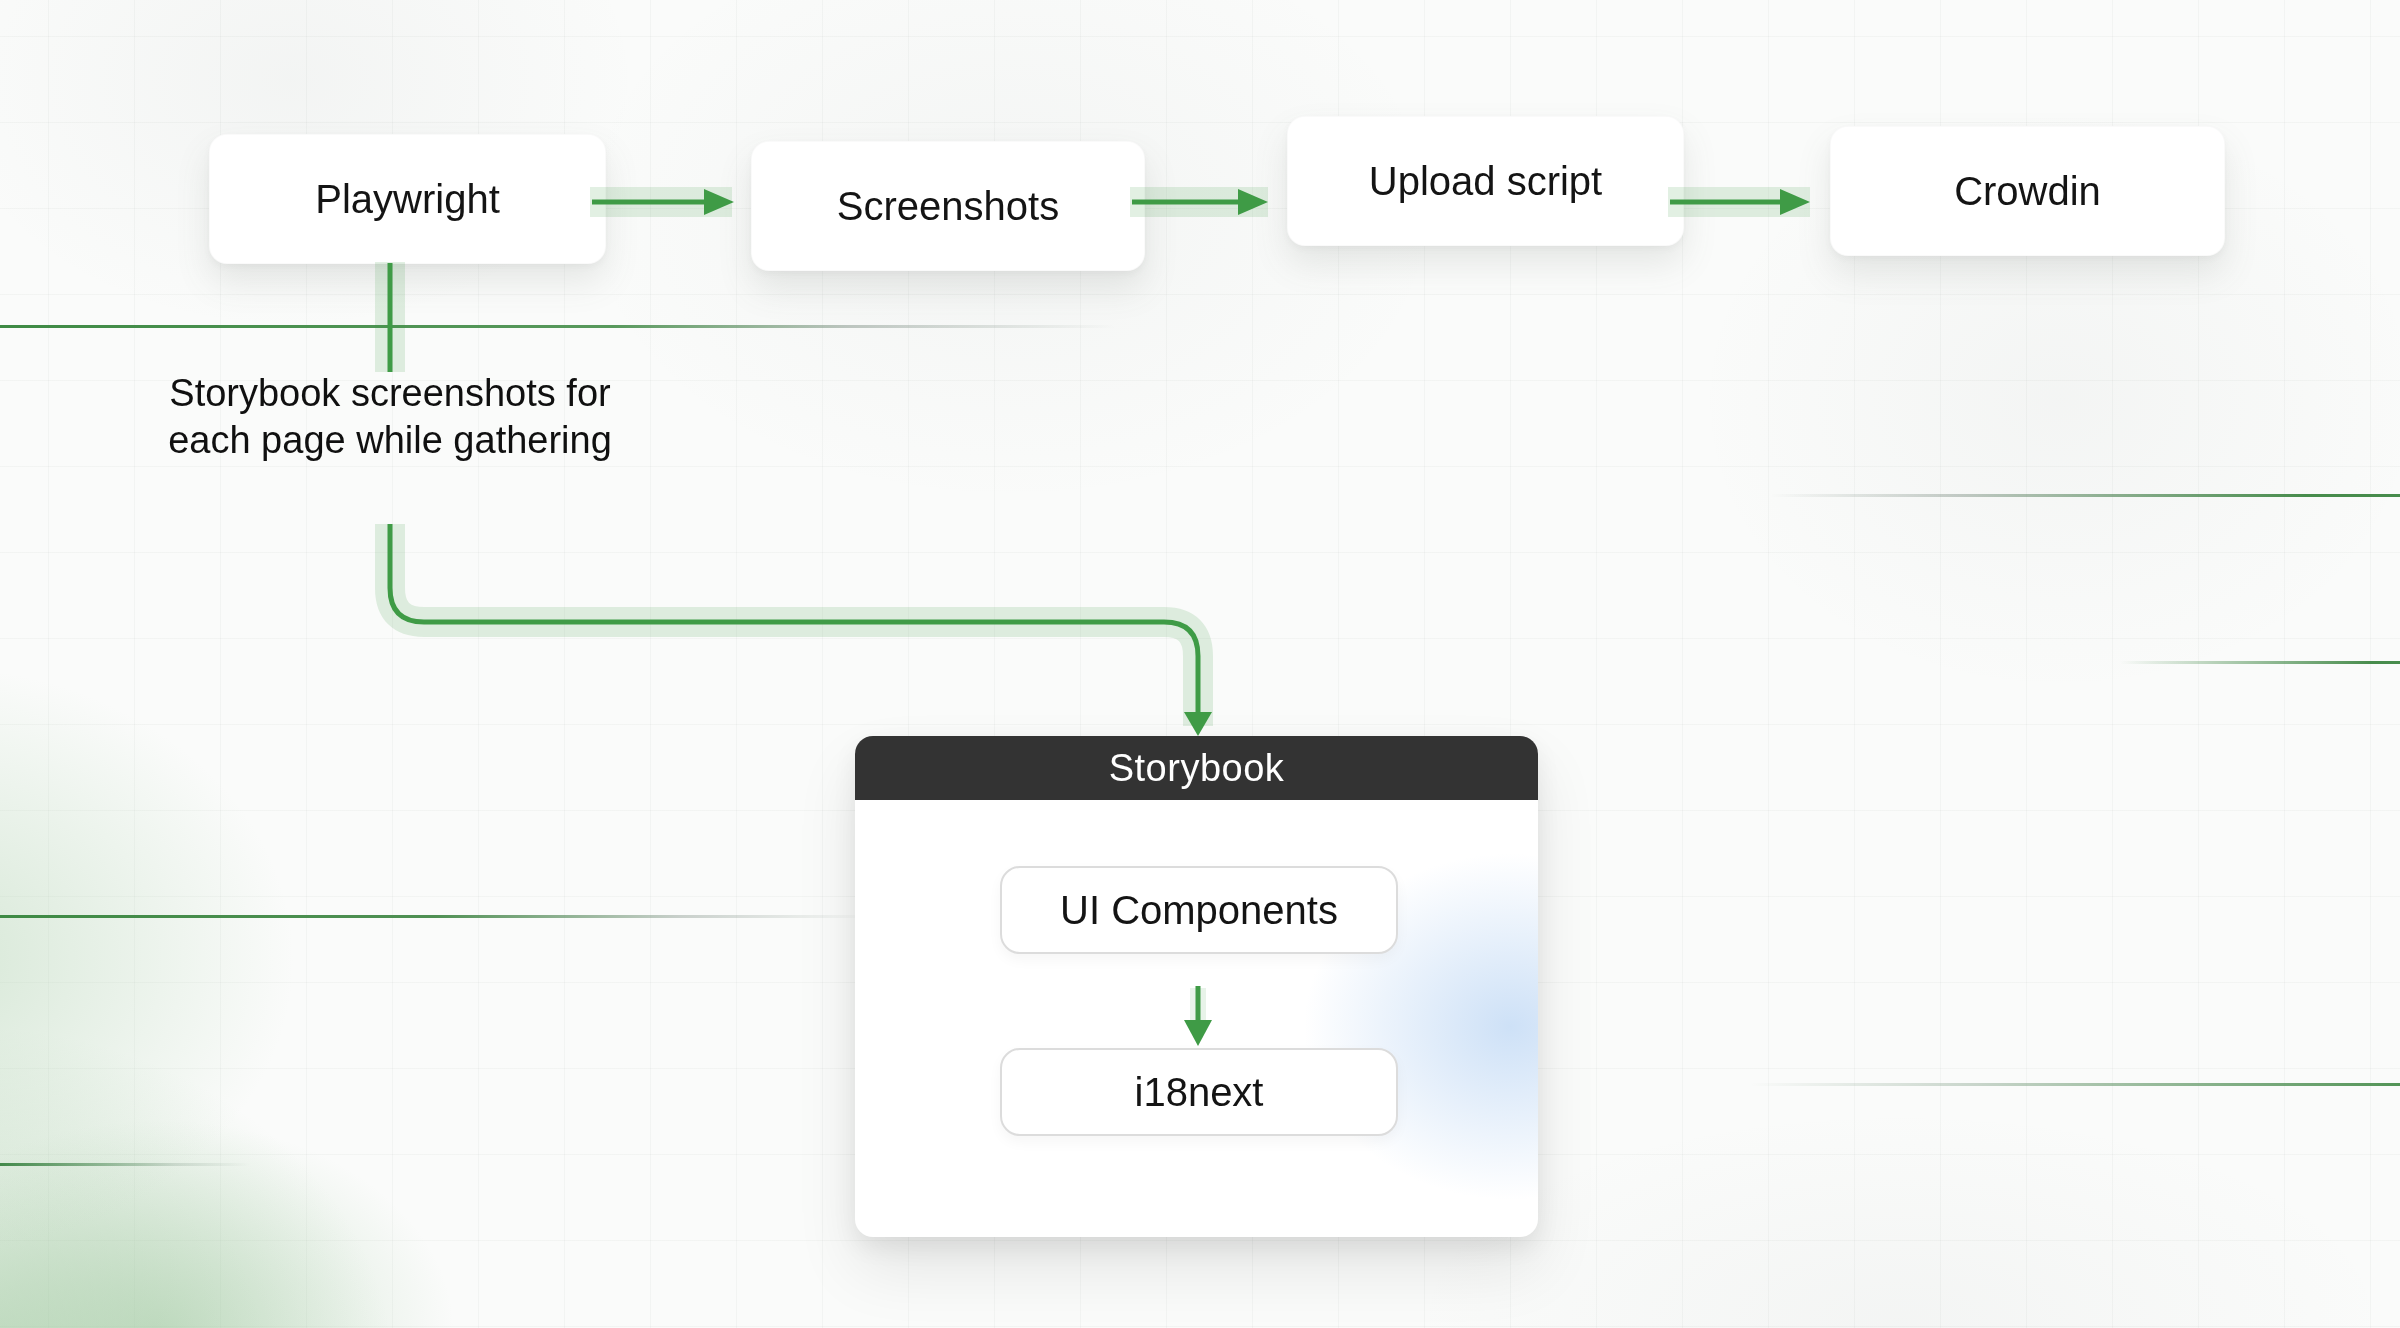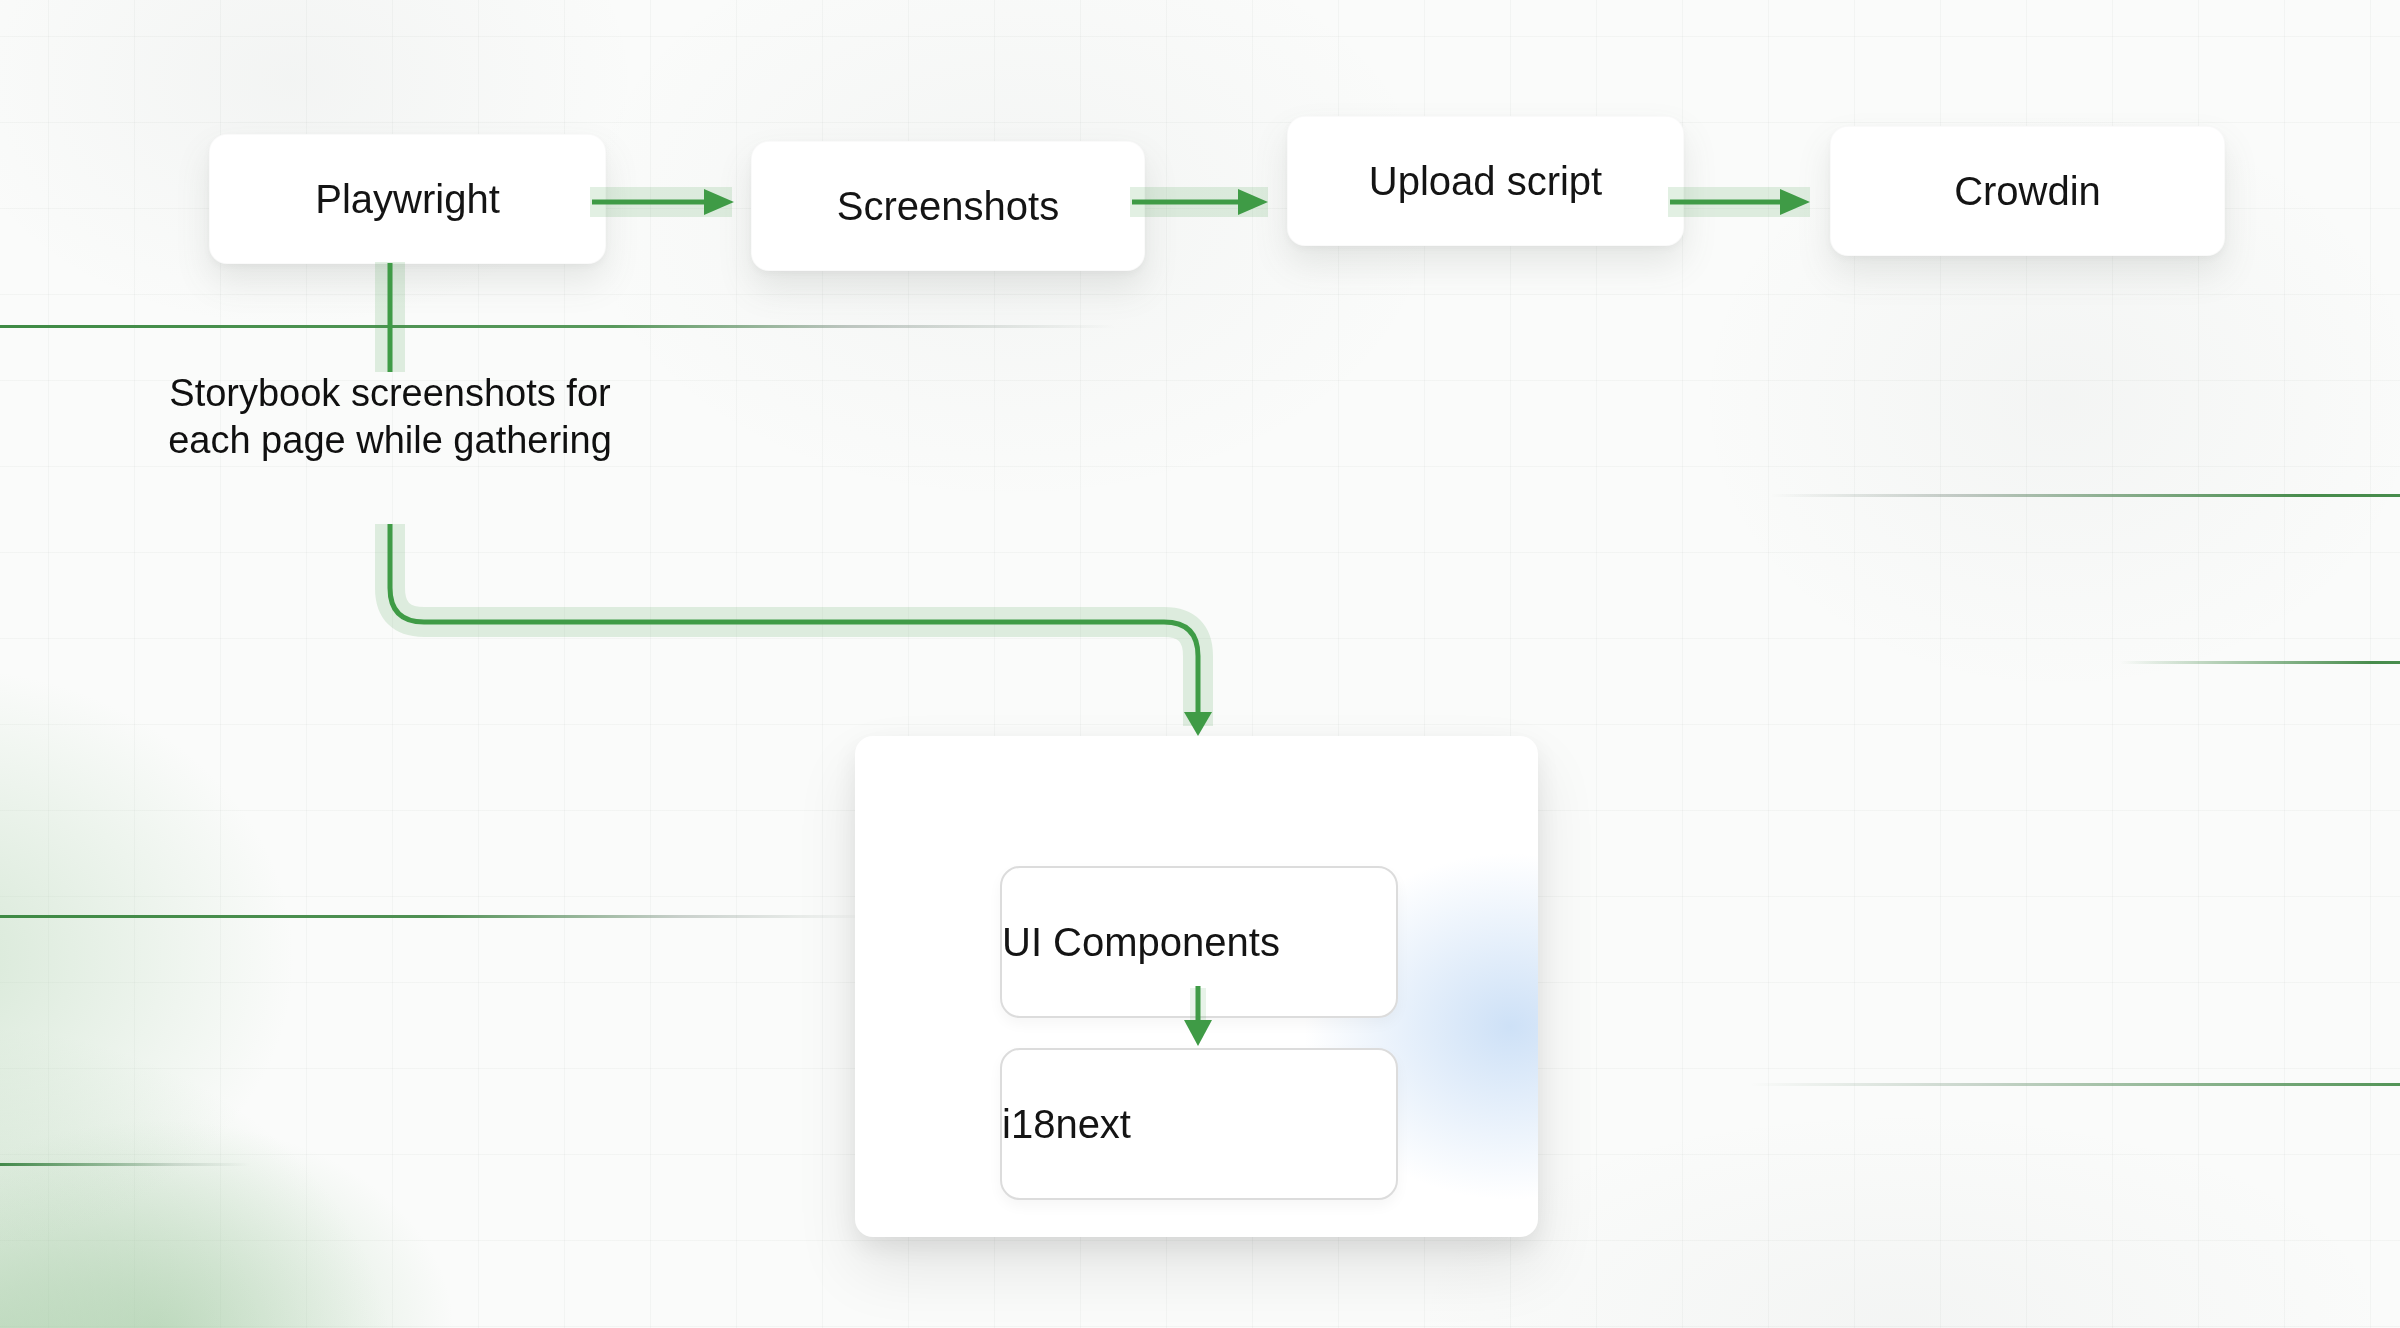--- a/index.html
+++ b/index.html
@@ -89,23 +89,23 @@
     background:radial-gradient(42% 48% at 96% 58%, rgba(165,200,240,0.55), rgba(165,200,240,0) 72%);
   }
   .panel-header{
     position:relative;
     height:64px;background:var(--header-bg);border-radius:18px 18px 0 0;
     display:flex;align-items:center;justify-content:center;
     font-size:38px;font-weight:500;letter-spacing:0.5px;color:var(--header-text);
   }
   .inner-node{
     position:absolute;
-    left:145px;width:398px;height:152px;
+    left:145px;width:398px;height:88px;
     background:#fff;border:2px solid #dcdcdc;border-radius:20px;
-    display:flex;align-items:center;
+    display:flex;align-items:center;justify-content:center;
     font-size:40px;color:var(--node-text);
     box-shadow:0 6px 14px rgba(0,0,0,0.04);
   }
   .in-ui{top:130px;}
   .in-i18n{top:312px;}
 </style>
 </head>
 <body>
 
 <div class="bg"></div>
@@ -165,19 +165,22 @@
   <span>Crowdin</span>
 </div>
 
 <div class="annotation">
   <div>Storybook screenshots for</div>
   <div>each page while gathering</div>
 </div>
 
 <div class="panel">
   <div class="tint"></div>
+  <div class="panel-header">
+    <span>Storybook</span>
+  </div>
   <div class="inner-node in-ui">
     <span>UI Components</span>
   </div>
   <div class="inner-node in-i18n">
     <span>i18next</span>
   </div>
 </div>
 
 </body></html>

